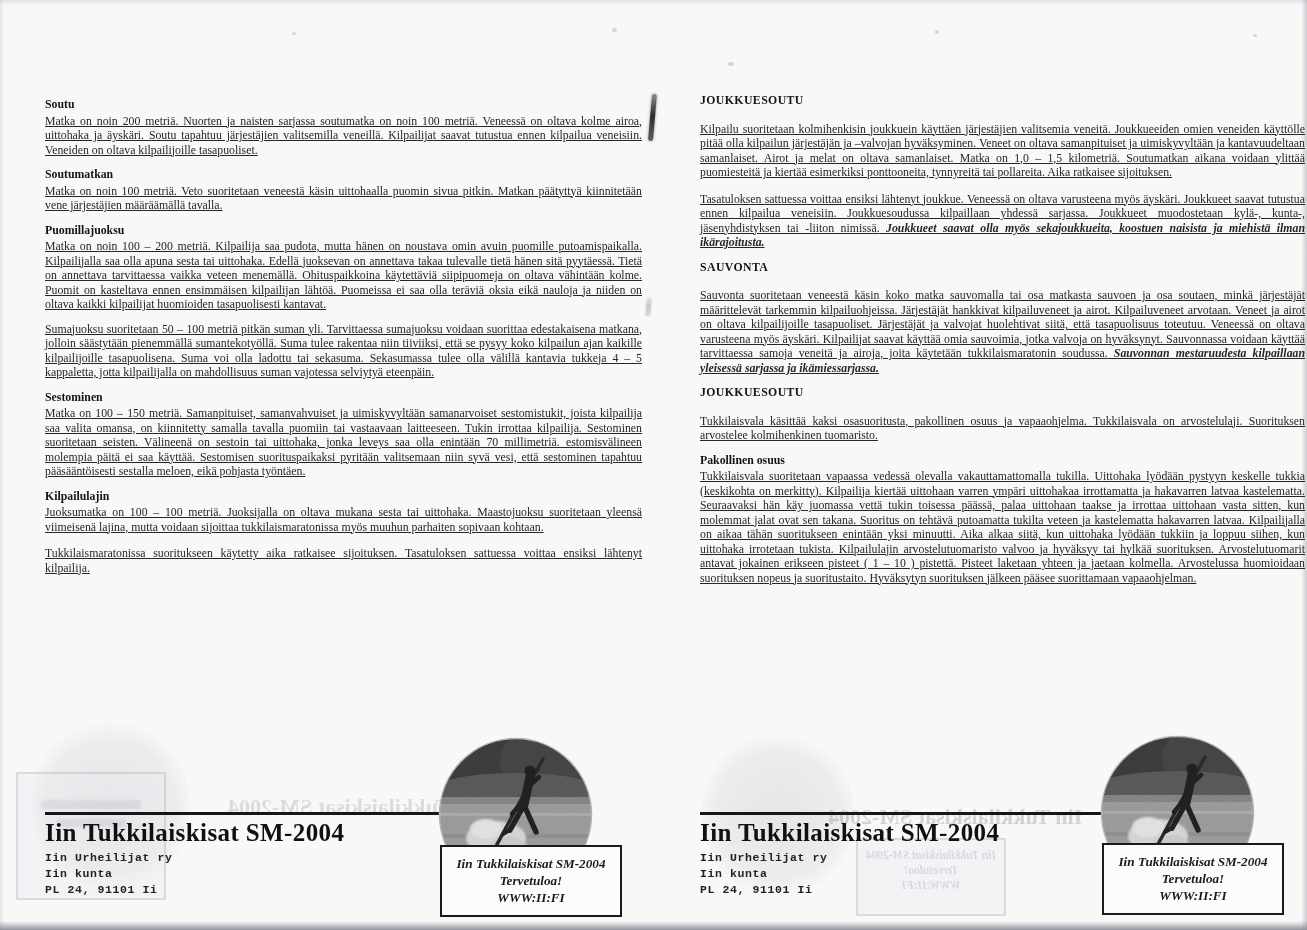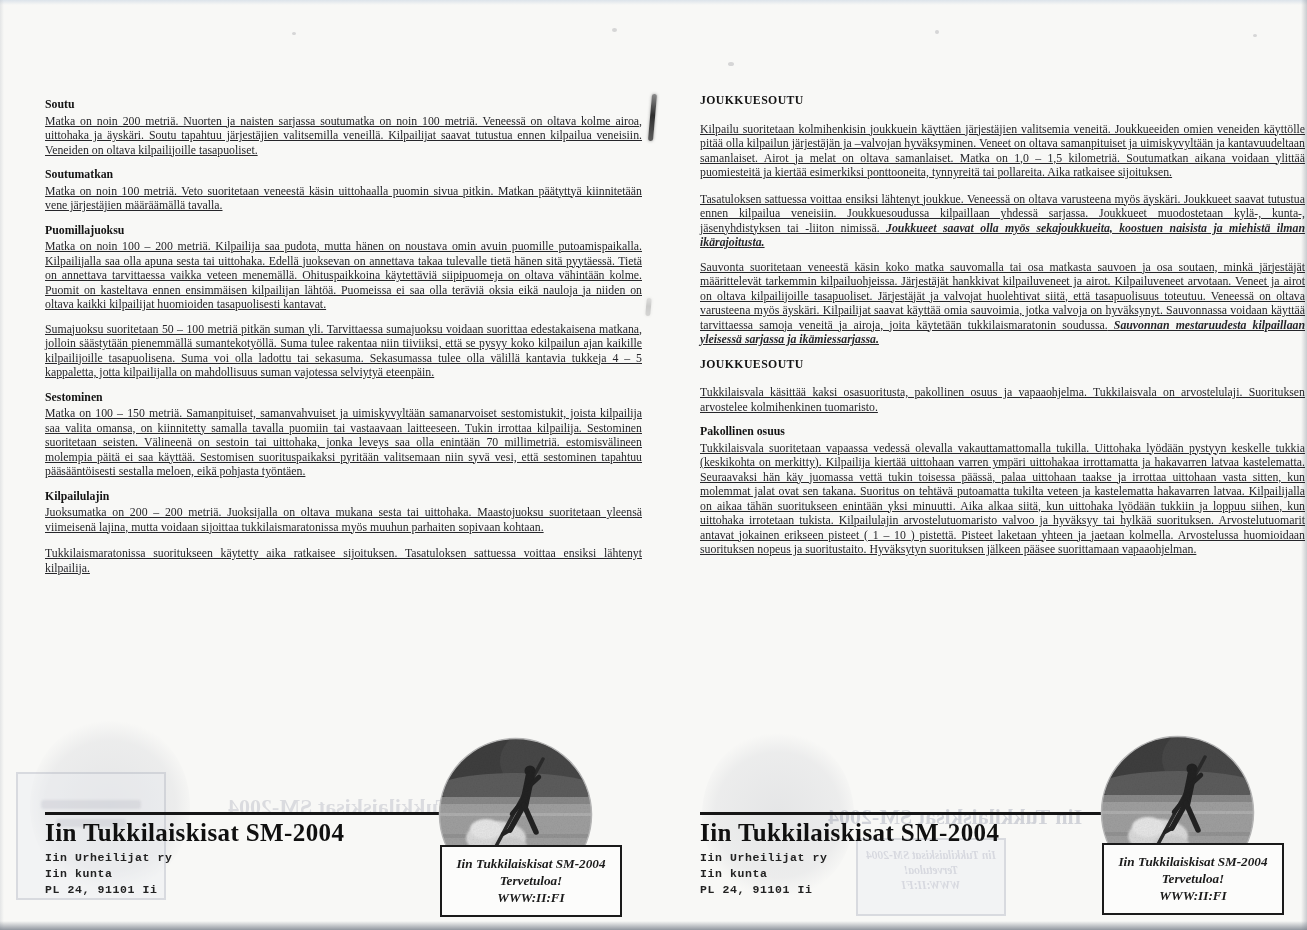--- a/index.html
+++ b/index.html
@@ -112,32 +112,33 @@
       </section>
       <section class="doc-section">
         <p class="body-para"><span>Sumajuoksu suoritetaan  50 – 100 metriä pitkän suman yli. Tarvittaessa sumajuoksu voidaan suorittaa edestakaisena matkana, jolloin  säästytään pienemmällä sumantekotyöllä. Suma tulee rakentaa niin tiiviiksi, että se pysyy koko kilpailun ajan kaikille kilpailijoille tasapuolisena. Suma voi olla ladottu tai sekasuma. Sekasumassa tulee olla välillä kantavia tukkeja 4 – 5 kappaletta, jotta kilpailijalla on mahdollisuus suman vajotessa selviytyä eteenpäin.</span></p>
       </section>
       <section class="doc-section">
         <h3 class="sec-heading">Sestominen</h3>
         <p class="body-para"><span>Matka on 100 – 150 metriä. Samanpituiset, samanvahvuiset ja uimiskyvyltään samanarvoiset sestomistukit, joista kilpailija saa valita omansa, on kiinnitetty samalla tavalla puomiin tai vastaavaan laitteeseen. Tukin irrottaa kilpailija. Sestominen suoritetaan seisten. Välineenä on sestoin tai uittohaka, jonka leveys saa olla enintään 70 millimetriä. estomisvälineen molempia päitä ei saa käyttää. Sestomisen suorituspaikaksi pyritään valitsemaan niin syvä vesi, että sestominen tapahtuu pääsääntöisesti sestalla meloen, eikä pohjasta työntäen.</span></p>
       </section>
       <section class="doc-section">
         <h3 class="sec-heading">Kilpailulajin</h3>
-        <p class="body-para"><span>Juoksumatka on 200 – 200 metriä. Juoksijalla on oltava mukana sesta tai uittohaka. Maastojuoksu suoritetaan yleensä viimeisenä lajina, mutta voidaan sijoittaa tukkilaismaratonissa myös muuhun parhaiten sopivaan kohtaan.</span></p>
+        <p class="body-para"><span>Juoksumatka on 100 – 100 metriä. Juoksijalla on oltava mukana sesta tai uittohaka. Maastojuoksu suoritetaan yleensä viimeisenä lajina, mutta voidaan sijoittaa tukkilaismaratonissa myös muuhun parhaiten sopivaan kohtaan.</span></p>
         <p class="body-para"><span>Tukkilaismaratonissa suoritukseen käytetty aika ratkaisee sijoituksen. Tasatuloksen sattuessa voittaa ensiksi lähtenyt kilpailija.</span></p>
       </section>
     </div>
 
   <div id="right-sections" class="page-col" style="left:700px; top:93px; width:605px">
       <section class="doc-section">
         <h3 class="sec-heading caps">JOUKKUESOUTU</h3>
         <p class="body-para"><span>Kilpailu suoritetaan kolmihenkisin joukkuein käyttäen järjestäjien  valitsemia veneitä.  Joukkueeiden omien veneiden käyttölle pitää olla kilpailun järjestäjän ja –valvojan hyväksyminen. Veneet on oltava samanpituiset ja uimiskyvyltään ja kantavuudeltaan samanlaiset. Airot ja melat on oltava samanlaiset. Matka on 1,0 – 1,5 kilometriä. Soutumatkan aikana voidaan ylittää puomiesteitä ja kiertää esimerkiksi ponttooneita, tynnyreitä tai pollareita. Aika ratkaisee sijoituksen.</span></p>
         <p class="body-para"><span>Tasatuloksen sattuessa voittaa ensiksi lähtenyt joukkue. Veneessä on oltava varusteena myös äyskäri. Joukkueet saavat tutustua ennen kilpailua veneisiin. Joukkuesoudussa kilpaillaan yhdessä sarjassa. Joukkueet muodostetaan kylä-, kunta-, jäsenyhdistyksen tai -liiton nimissä.</span><strong class="emph"> Joukkueet saavat olla myös sekajoukkueita, koostuen naisista ja miehistä ilman ikärajoitusta.</strong></p>
       </section>
       <section class="doc-section">
+        <h3 class="sec-heading caps">SAUVONTA</h3>
         <p class="body-para"><span>Sauvonta suoritetaan veneestä käsin koko matka sauvomalla tai osa matkasta sauvoen ja osa soutaen, minkä järjestäjät määrittelevät tarkemmin kilpailuohjeissa. Järjestäjät hankkivat kilpailuveneet ja airot. Kilpailuveneet arvotaan. Veneet ja airot on oltava kilpailijoille tasapuoliset. Järjestäjät ja valvojat huolehtivat siitä, että tasapuolisuus toteutuu. Veneessä on oltava varusteena myös äyskäri. Kilpailijat saavat käyttää omia sauvoimia, jotka valvoja on hyväksynyt. Sauvonnassa voidaan käyttää tarvittaessa samoja veneitä ja airoja, joita käytetään tukkilaismaratonin soudussa.</span><strong class="emph"> Sauvonnan mestaruudesta kilpaillaan yleisessä sarjassa ja ikämiessarjassa.</strong></p>
       </section>
       <section class="doc-section">
         <h3 class="sec-heading caps">JOUKKUESOUTU</h3>
         <p class="body-para"><span>Tukkilaisvala käsittää kaksi osasuoritusta, pakollinen osuus ja vapaaohjelma. Tukkilaisvala on arvostelulaji. Suorituksen arvostelee kolmihenkinen tuomaristo.</span></p>
       </section>
       <section class="doc-section">
         <h3 class="sec-heading">Pakollinen osuus</h3>
         <p class="body-para"><span>Tukkilaisvala suoritetaan vapaassa vedessä olevalla vakauttamattomalla tukilla. Uittohaka lyödään pystyyn keskelle tukkia (keskikohta on merkitty). Kilpailija kiertää uittohaan varren ympäri uittohakaa irrottamatta ja hakavarren latvaa kastelematta. Seuraavaksi hän käy juomassa vettä tukin toisessa päässä, palaa uittohaan taakse ja irrottaa uittohaan vasta sitten, kun molemmat jalat ovat sen takana. Suoritus on tehtävä putoamatta tukilta veteen ja kastelematta hakavarren latvaa. Kilpailijalla on aikaa tähän suoritukseen enintään yksi minuutti. Aika alkaa siitä, kun uittohaka lyödään tukkiin ja loppuu siihen, kun uittohaka irrotetaan tukista. Kilpailulajin arvostelutuomaristo valvoo ja hyväksyy tai hylkää suorituksen. Arvostelutuomarit antavat jokainen erikseen pisteet ( 1 – 10 ) pistettä. Pisteet laketaan yhteen ja jaetaan kolmella. Arvostelussa huomioidaan suorituksen nopeus ja suoritustaito. Hyväksytyn suorituksen jälkeen pääsee suorittamaan vapaaohjelman.</span></p>
       </section>

